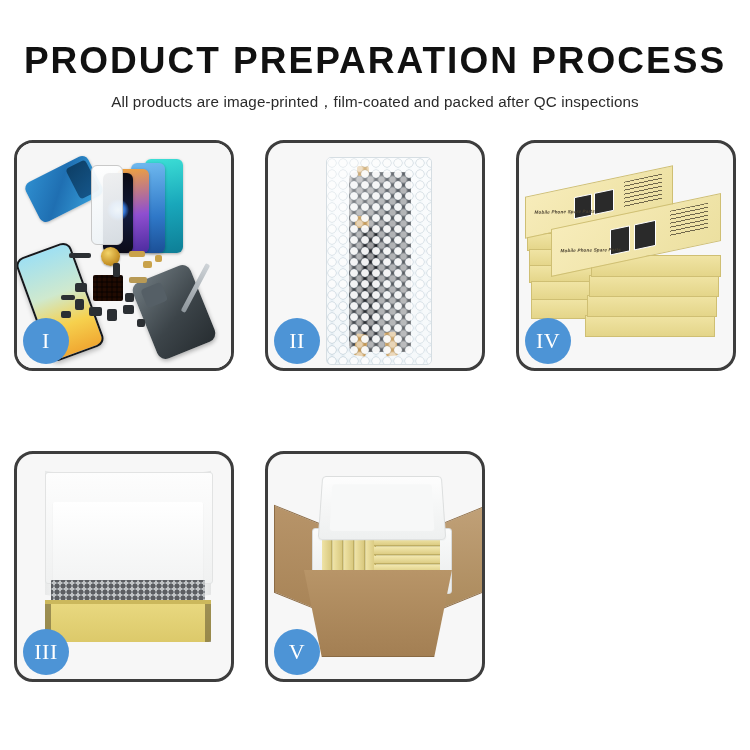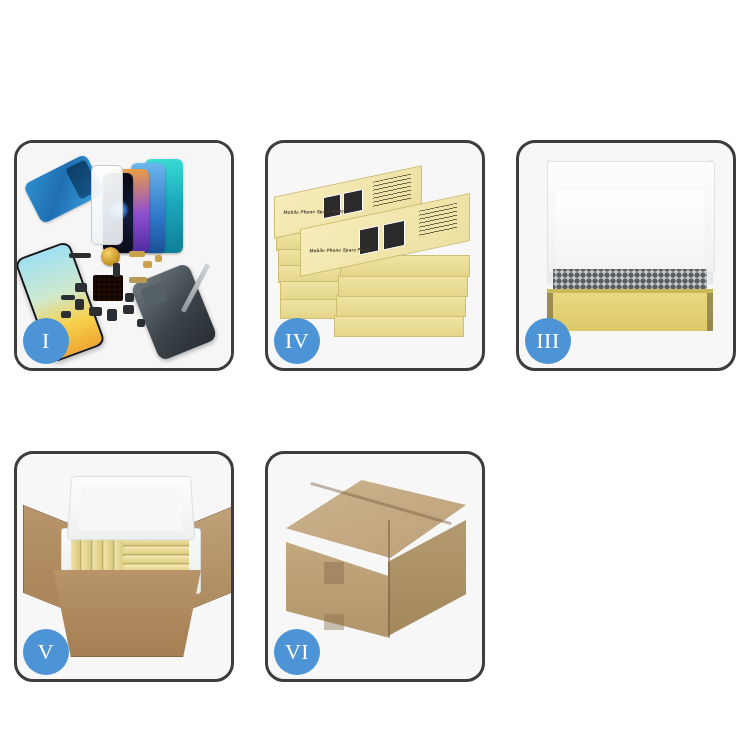--- a/index.html
+++ b/index.html
@@ -407,20 +407,24 @@
   .p6-edge {
     position:absolute; left:120px; top:66px; width:2px; height:116px;
     background:rgba(110,88,58,.5);
   }
 </style>
 </head>
 <body>
 
 <div class="page">
 
+  <div class="header">
+    <h1 class="title">PRODUCT PREPARATION PROCESS</h1>
+    <p class="subtitle">All products are image-printed，film-coated and packed after QC inspections</p>
+  </div>
 
   <div class="grid">
 
     <div class="panel">
       <div class="panel-photo">
         <div class="p1-bg"></div>
         <div class="p1-blue"></div>
         <div class="p1-fan">
           <div class="p1-ph a"></div>
           <div class="p1-ph b"></div>
@@ -445,20 +449,36 @@
         <div class="p1-sp s10"></div>
           <div class="p1-sp s11"></div>
           <div class="p1-sp s12"></div>
         <div class="p1-sp s13"></div>
           <div class="p1-sp s14"></div>
           <div class="p1-sp s15"></div>
       </div>
       <div class="badge">I</div>
     </div>
 
+    <div class="panel">
+      <div class="panel-photo">
+        <div class="p2-bag">
+          <div class="p2-item"></div>
+          <div class="p2-flex"></div>
+          <div class="p2-gold1"></div>
+          <div class="p2-gold2"></div>
+          <div class="p2-gold3"></div>
+          <div class="p2-gold4"></div>
+          <div class="p2-bubbles"></div>
+          <div class="p2-bubbles2"></div>
+          <div class="p2-sheen"></div>
+        </div>
+      </div>
+      <div class="badge">II</div>
+    </div>
 
     <div class="panel">
       <div class="panel-photo p4">
 
         <div class="p4-box" style="left:8px;  top:76px;  width:104px; height:14px;"></div>
         <div class="p4-box" style="left:8px;  top:90px;  width:104px; height:16px;"></div>
         <div class="p4-box" style="left:10px; top:106px; width:104px; height:16px;"></div>
         <div class="p4-box" style="left:10px; top:122px; width:104px; height:16px;"></div>
         <div class="p4-box" style="left:12px; top:138px; width:104px; height:18px;"></div>
         <div class="p4-box" style="left:12px; top:156px; width:104px; height:18px;"></div>
@@ -514,27 +534,15 @@
           <div class="p5-h" style="top:18px;"></div>
           <div class="p5-h" style="top:27px;"></div>
           <div class="p5-h" style="top:36px;"></div>
         </div>
         <div class="p5-sty-lid"></div>
         <div class="p5-body"></div>
       </div>
       <div class="badge">V</div>
     </div>
 
-    <div class="panel">
-      <div class="panel-photo">
-        <div class="p6-top"></div>
-        <div class="p6-top-seam"></div>
-        <div class="p6-left"></div>
-        <div class="p6-right"></div>
-        <div class="p6-edge"></div>
-        <div class="p6-tab1"></div>
-        <div class="p6-tab2"></div>
-      </div>
-      <div class="badge">VI</div>
-    </div>
 
   </div>
 </div>
 
 </body></html>

